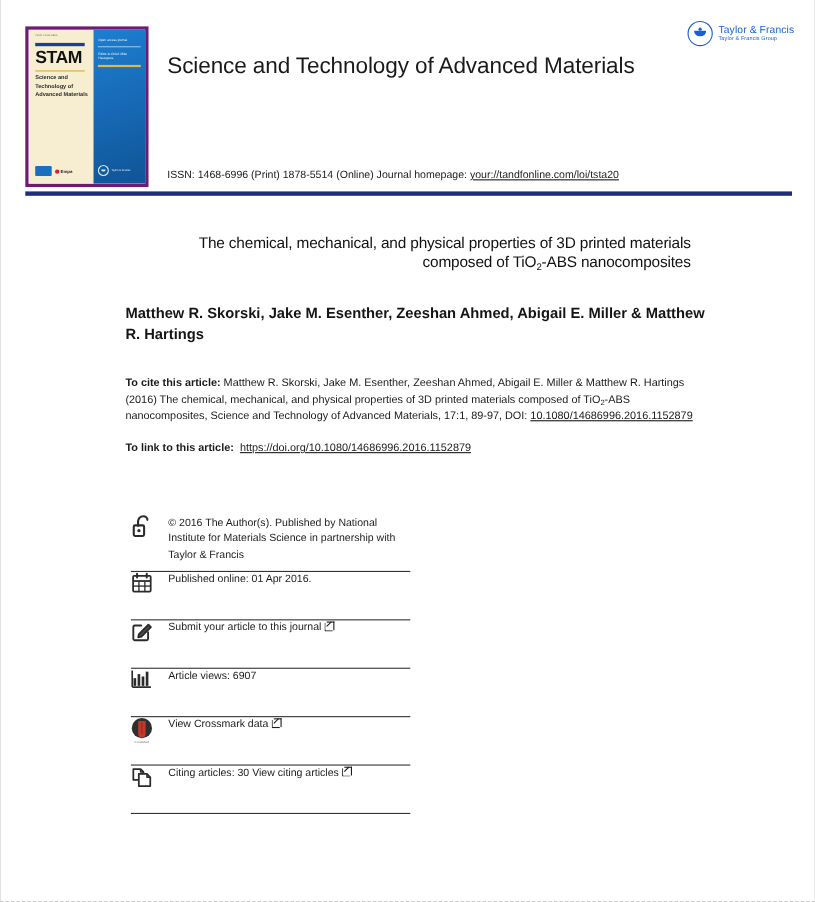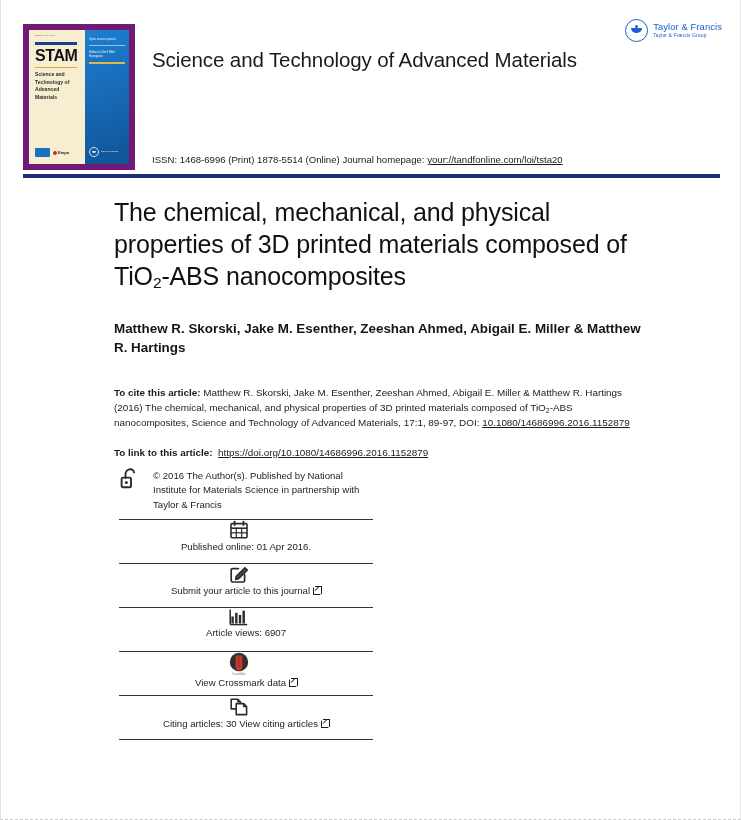--- a/index.html
+++ b/index.html
@@ -29,21 +29,21 @@
     height: 172px;
   }
 
   .cover {
     position: absolute;
     left: 22px;
     top: 24px;
     width: 112px;
     height: 146px;
     background: #ffffff;
-    border: 6px solid #701a75;
+    border: 3px solid #701a75;
     display: flex;
     box-sizing: border-box;
     overflow: hidden;
   }
   .cover-left {
     width: 56%;
     background: #f7eed2;
     position: relative;
     padding: 5px 5px 0 6px;
     box-sizing: border-box;
@@ -216,26 +216,27 @@
   }
 
   
   .article {
     position: absolute;
     left: 113px;
     top: 196px;
     width: 530px;
   }
   .art-title {
-    font-size: 25px;
+    font-size: 14px;
     line-height: 1.28;
     color: #111;
     font-weight: 400;
     letter-spacing: -.15px;
-    margin: 0;
+    margin: 16px;
+    text-align: right;
   }
   .art-title sub {
     font-size: .62em;
     vertical-align: baseline;
     position: relative;
     bottom: -.22em;
   }
   .art-authors {
     margin-top: 27px;
     font-size: 13.4px;
@@ -292,22 +293,21 @@
   .meta-row.mid .meta-text { align-items: center; }
   .meta-text {
     font-size: 9.6px;
     line-height: 1.5;
     color: #1d1d1d;
     padding-top: 7px;
     padding-bottom: 7px;
     flex: 1;
   }
   .meta-row.mid {
-    align-items: center;
-    flex-direction: column;
+    align-items: flex-start;
   }
   .meta-row.mid .meta-icon { padding-top: 0; }
   .meta-row.mid .meta-text { padding-top: 0; padding-bottom: 0; }
 
   .extlink {
     display: inline-block;
     margin-left: 3px;
     position: relative;
     width: 8px; height: 8px;
     vertical-align: -1px;

